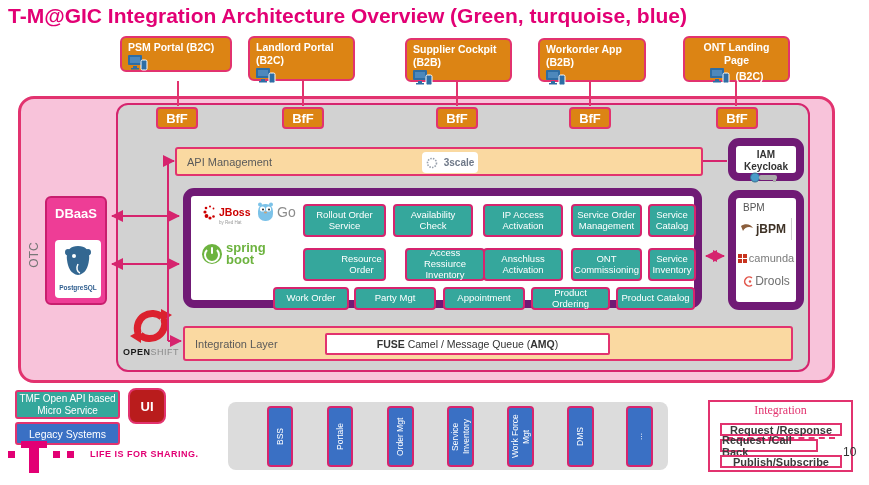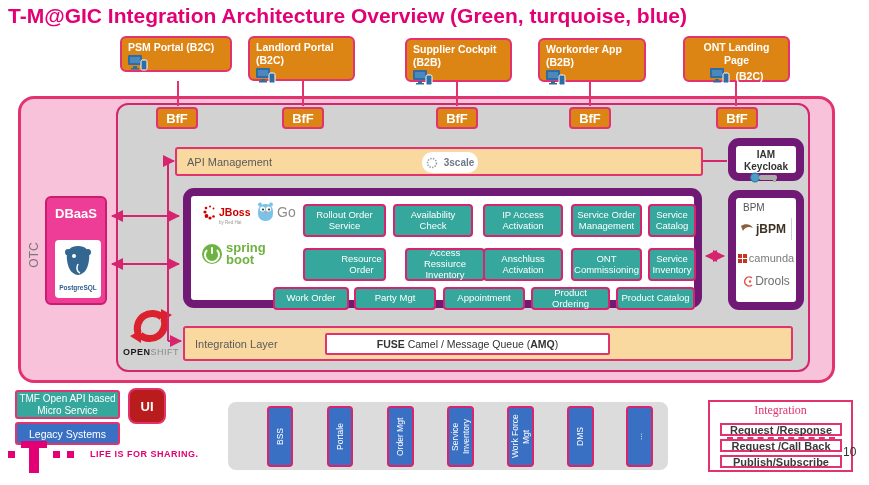--- a/index.html
+++ b/index.html
@@ -117,21 +117,21 @@
       <path d="M30 10 C33 8 36 9 36 12 C36 15 34 16 32 15" fill="#336791"></path>
       <circle cx="19" cy="16" r="2" fill="#fff"></circle>
       <path d="M23 24 C21 28 22 32 25 33" stroke="#fff" stroke-width="1.5" fill="none"></path>
     </svg>
     <div style="font-size:6.5px;color:#2F5E8F;text-align:center;font-weight:bold;">PostgreSQL</div>
   </div>
 </div>
 
 <div class="abs bar" style="left:175px;top:147px;width:528px;height:29px;padding-left:10px;">
   <span>API Management</span>
-  <div class="abs" style="left:245px;top:3px;width:56px;height:21px;background:#fff;border-radius:10px;display:flex;align-items:center;justify-content:center;gap:6px;">
+  <div class="abs" style="left:245px;top:3px;width:56px;height:21px;background:#fff;border-radius:4px;display:flex;align-items:center;justify-content:center;gap:6px;">
     <svg width="12" height="12" viewBox="0 0 12 12">
         <circle cx="6" cy="6" r="4.5" fill="none" stroke="#98A0AC" stroke-width="1.6" stroke-dasharray="1.5 1.2"></circle>
       </svg>
     <span style="font-size:10px;font-weight:bold;color:#6E7888;">3scale</span>
   </div>
 </div>
 
 <div class="abs whitebox" style="left:728px;top:138px;width:76px;height:43px;text-align:center;">
   <div style="font-size:10px;font-weight:bold;color:#333;line-height:1.15;margin-top:3px;">
     <span>IAM</span><br>
@@ -275,21 +275,21 @@
   <div class="abs bluevert" style="left:219px;top:4px;width:27px;height:61px;">Service Inventory</div>
   <div class="abs bluevert" style="left:279px;top:4px;width:27px;height:61px;">Work Force Mgt</div>
   <div class="abs bluevert" style="left:339px;top:4px;width:27px;height:61px;">DMS</div>
   <div class="abs bluevert" style="left:398px;top:4px;width:27px;height:61px;">...</div>
 </div>
 
 <div class="abs" style="left:708px;top:400px;width:145px;height:72px;background:#fff;border:2.5px solid #E2336F;">
   <div style="color:#E2336F;font-size:12px;text-align:center;margin-top:1px;font-family:Liberation Serif, serif;">Integration</div>
   <div class="abs legenditem" style="left:10px;top:21px;width:122px;height:13px;">Request /Response</div>
   <div class="abs" style="left:17px;top:35px;width:108px;border-top:2px dashed #E2336F;"></div>
-  <div class="abs legenditem" style="left:10px;top:37px;width:122px;height:13px;">Request /Call Back</div>
+  <div class="abs legenditem" style="left:10px;top:37px;width:98px;height:13px;">Request /Call Back</div>
   <div class="abs legenditem" style="left:10px;top:53px;width:122px;height:13px;">Publish/Subscribe</div>
 </div>
 <div class="abs" style="left:843px;top:445px;font-size:12px;color:#333;">10</div>
 
 <svg class="abs" style="left:0;top:0;pointer-events:none;" width="869" height="485" viewBox="0 0 869 485">
   <defs>
     <marker id="ah" markerWidth="7" markerHeight="7" refX="5.5" refY="3" orient="auto">
       <polygon points="0,0 6,3 0,6" fill="#D6246E"></polygon>
     </marker>
     <marker id="ahr" markerWidth="7" markerHeight="7" refX="0.5" refY="3" orient="auto">

